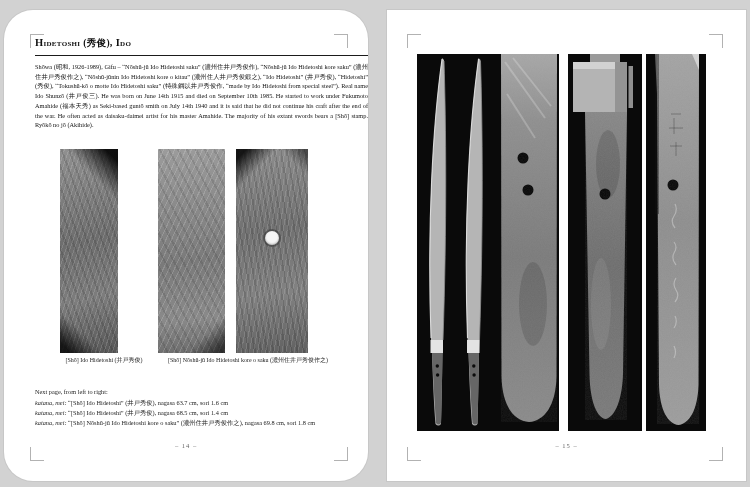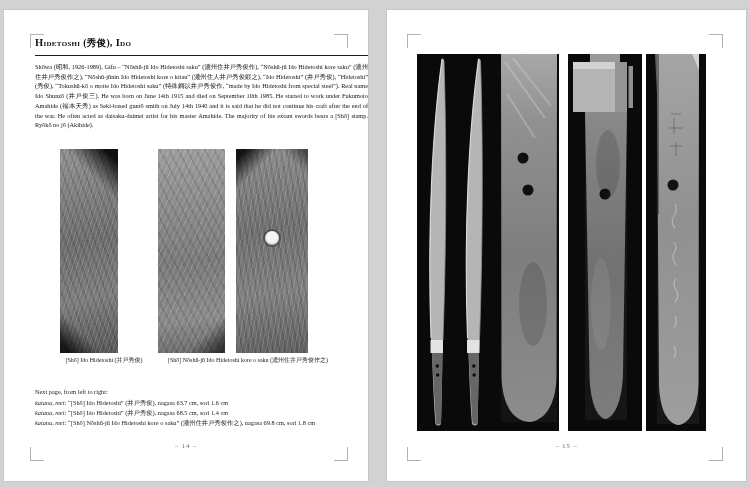--- a/index.html
+++ b/index.html
@@ -1,20 +1,20 @@
 <!DOCTYPE html>
 <html><head>
 <meta charset="utf-8">
 <style>
   html,body{margin:0;padding:0;width:750px;height:487px;overflow:hidden;
     background:#d2d2d2;font-family:"Liberation Serif", serif;}
   .stage{position:relative;width:750px;height:487px;}
   .page{position:absolute;top:10px;height:471px;background:#fff;
     box-shadow:0 0 0 1px rgba(0,0,0,.05);}
-  .page-left{left:4px;width:364px;}
+  .page-left{left:4px;width:364px;border-radius:29px;}
   .page-right{left:387px;width:359px;}
   
   .cm{position:absolute;width:13px;height:13px;border:0 solid #b2b2b2;}
   .cm.tl{border-top-width:1px;border-left-width:1px;}
   .cm.tr{border-top-width:1px;border-right-width:1px;}
   .cm.bl{border-bottom-width:1px;border-left-width:1px;}
   .cm.br{border-bottom-width:1px;border-right-width:1px;}
   
   .title{position:absolute;left:31px;top:27px;font-size:10.5px;font-weight:700;
     color:#111;letter-spacing:.3px;white-space:nowrap;}

